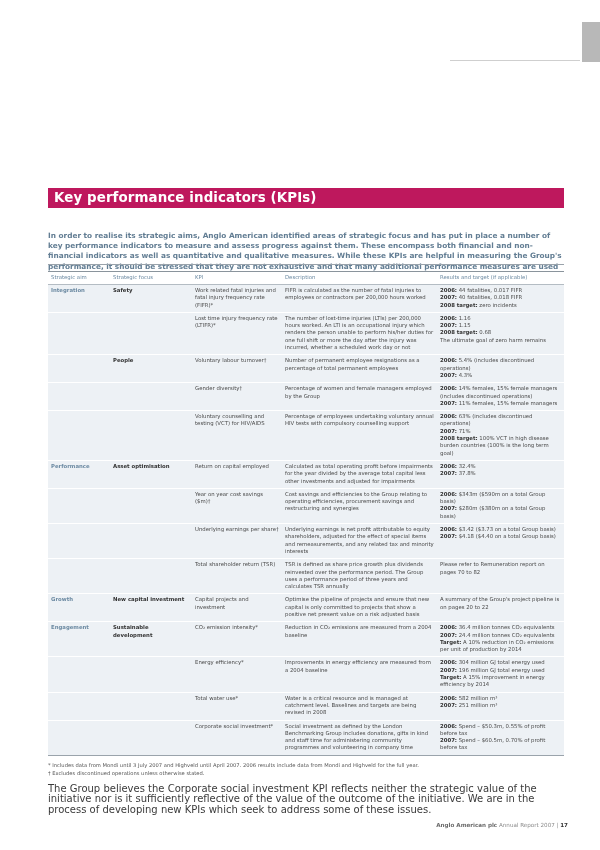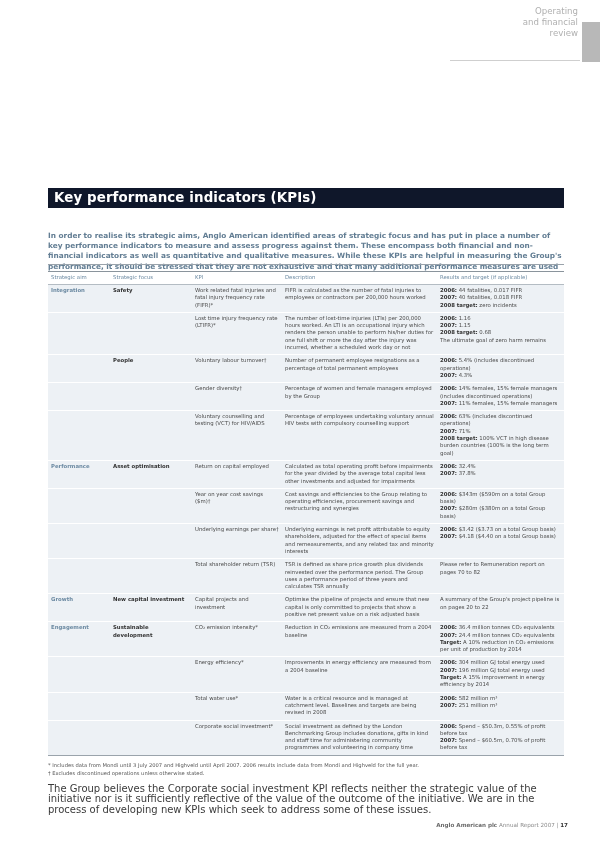--- a/index.html
+++ b/index.html
@@ -16,21 +16,21 @@
     width: 120px;
   }
   .section-tab .tab-rule {
     position: absolute; right: 20px; top: 60px; width: 130px; height: 1px; background: #cfcfcf;
   }
   .section-tab .tab-block {
     position: absolute; right: 0; top: 22px; width: 18px; height: 40px; background: #b8b8b8;
   }
   .kpi-banner {
     position: absolute; left: 48px; top: 188px; width: 516px; height: 20px;
-    background: #0f172a;
+    background: #be185d;
   }
   .kpi-banner .title {
     position: absolute; left: 6px; top: 2px; color: #ffffff;
     font-family: "DejaVu Sans", sans-serif; font-weight: bold; font-size: 13.4px; line-height: 16px;
     letter-spacing: 0.1px;
   }
   .intro {
     position: absolute; left: 48px; top: 211px; width: 516px;
     font-family: "DejaVu Sans", sans-serif; font-weight: bold; font-size: 7.35px; line-height: 10.2px;
     color: #627d93;
@@ -77,25 +77,20 @@
     position: absolute; right: 32px; top: 822px; text-align: right;
     font-family: "DejaVu Sans", sans-serif; font-size: 5.6px; color: #8a8a8a;
   }
   .page-footer .company { font-weight: bold; color: #6a6a6a; }
   .page-footer .pnum { font-weight: bold; color: #333; }
 </style>
 </head>
 <body>
 
 <div class="section-tab">
-  <div class="tab-label">
-    <div>Operating</div>
-    <div>and financial</div>
-    <div>review</div>
-  </div>
   <div class="tab-rule"></div>
   <div class="tab-block"></div>
 </div>
 
 <div class="kpi-banner">
   <div class="title">Key performance indicators (KPIs)</div>
 </div>
 <div class="intro">In order to realise its strategic aims, Anglo American identified areas of strategic focus and has put in place a number of key performance indicators to measure and assess progress against them. These encompass both financial and non-financial indicators as well as quantitative and qualitative measures. While these KPIs are helpful in measuring the Group's performance, it should be stressed that they are not exhaustive and that many additional performance measures are used to monitor progress.</div>
 <div class="intro-rule"></div>
 

